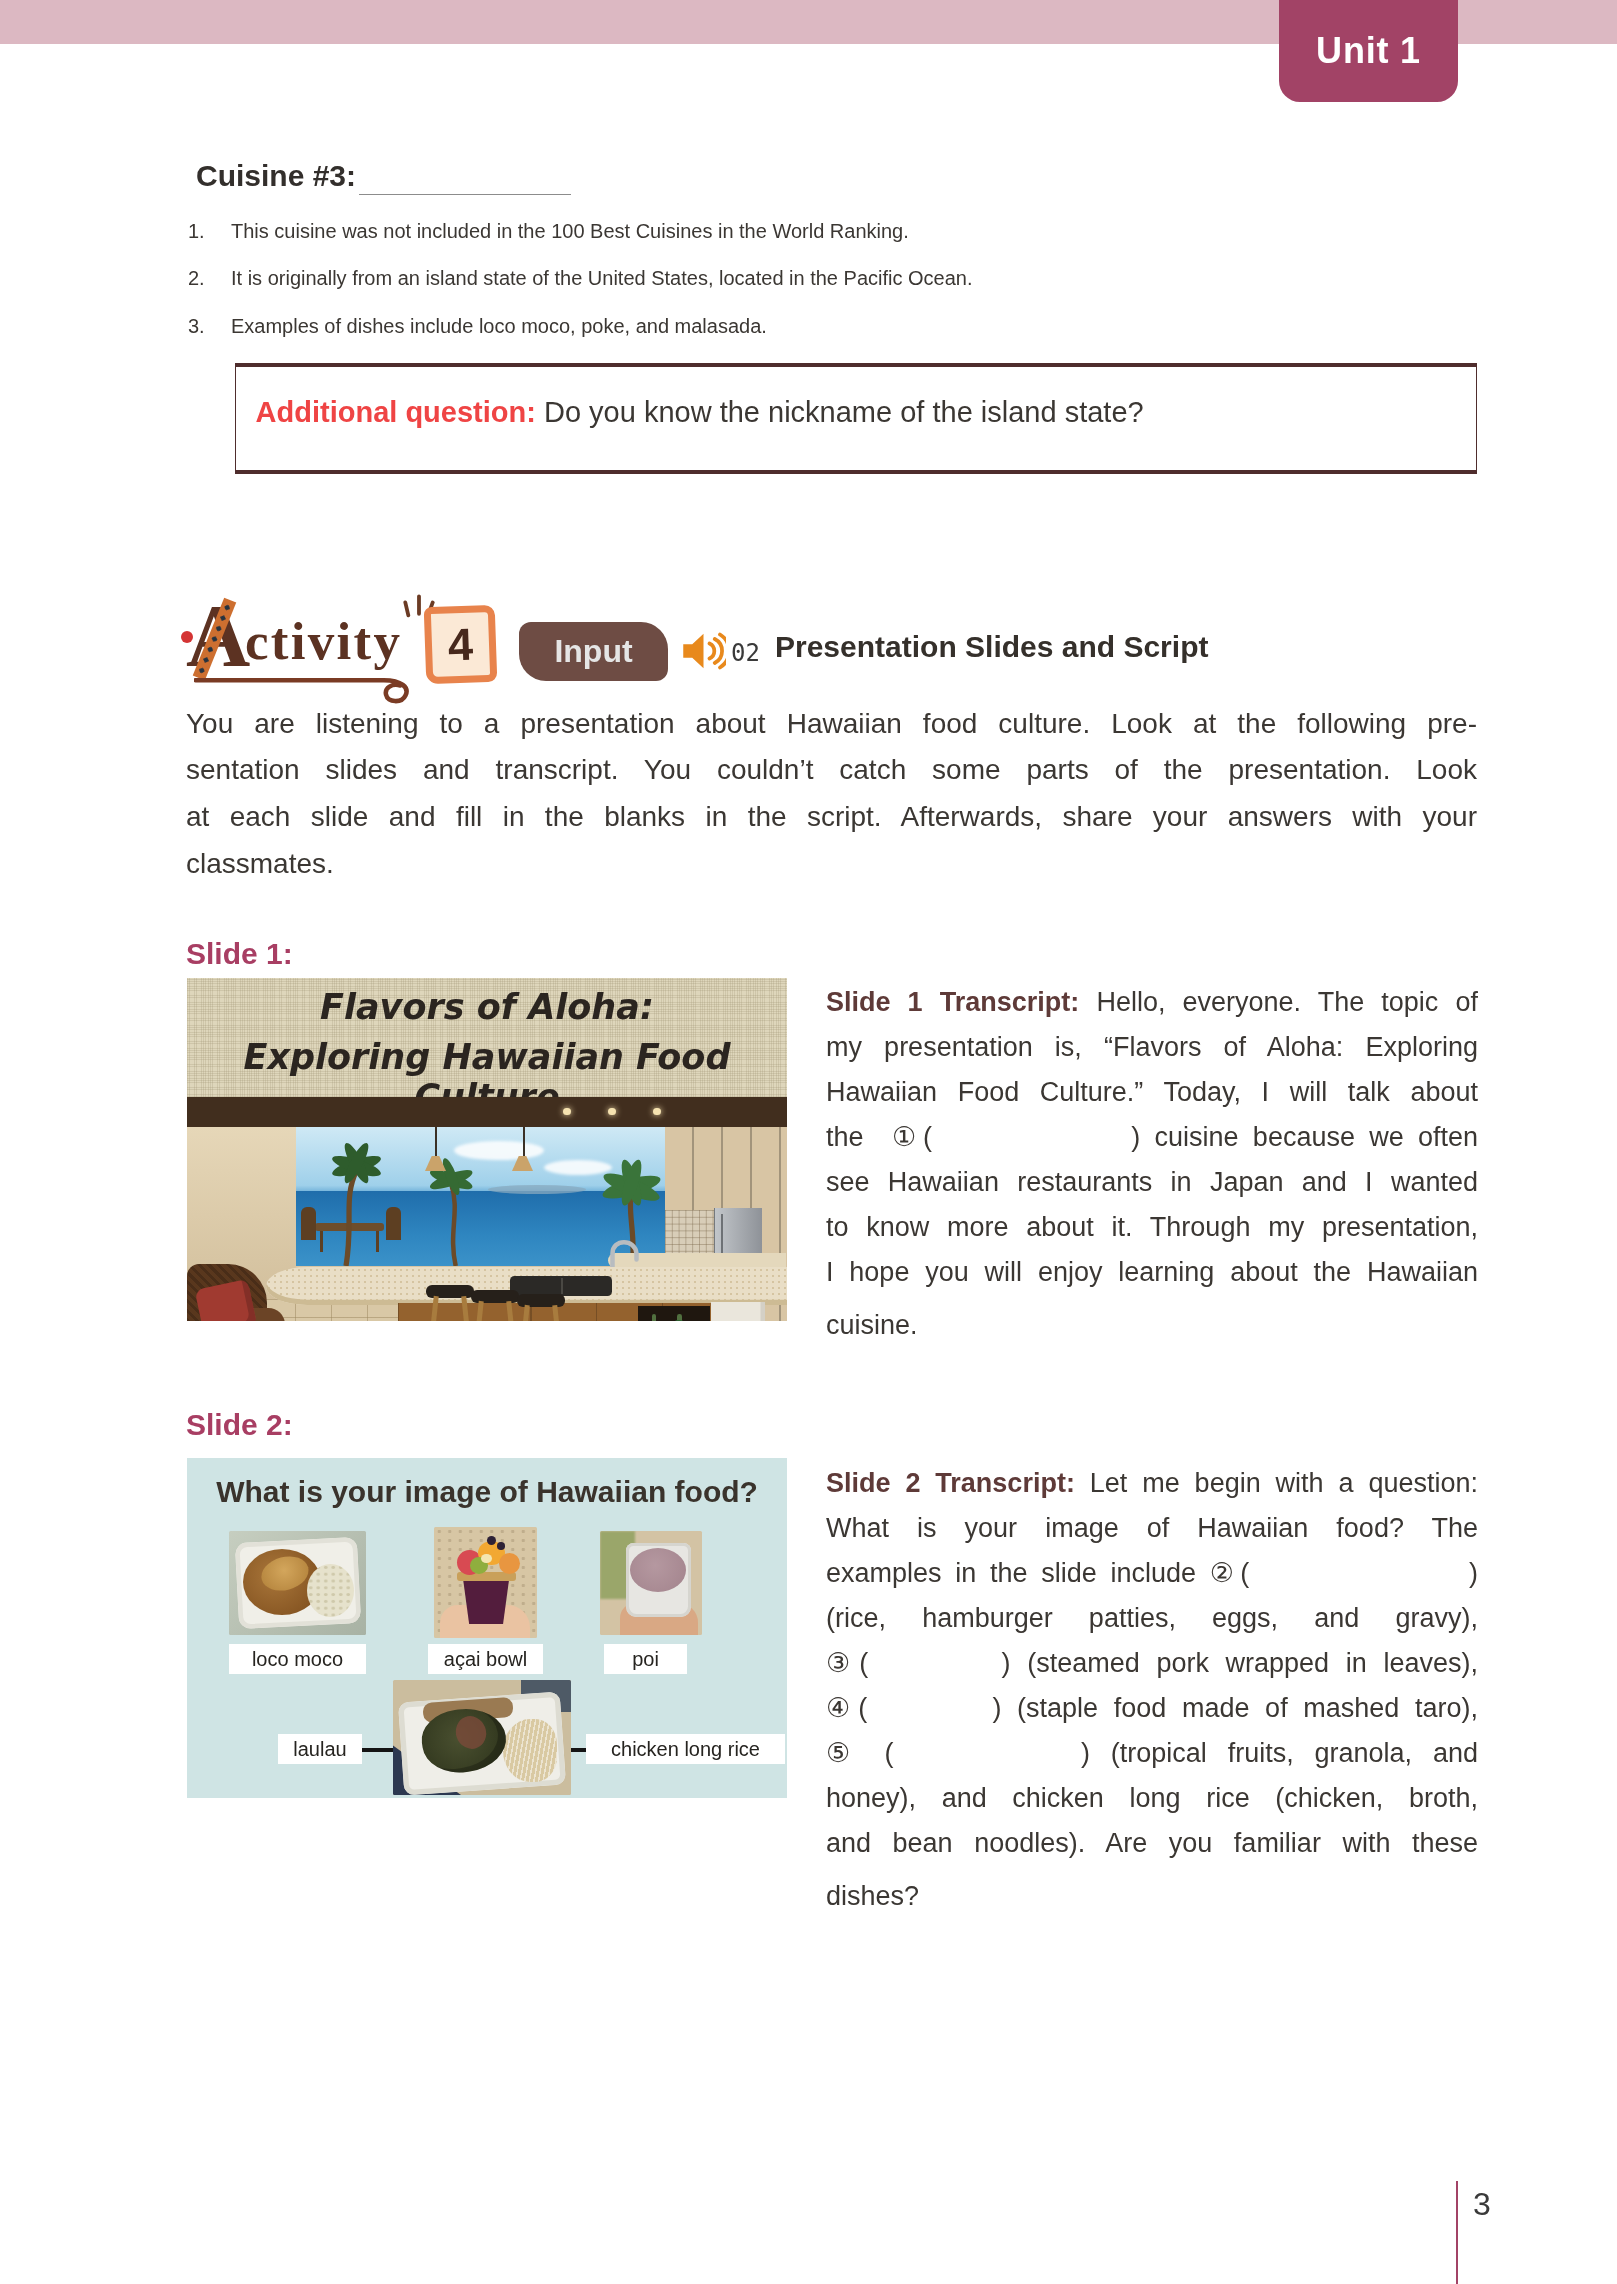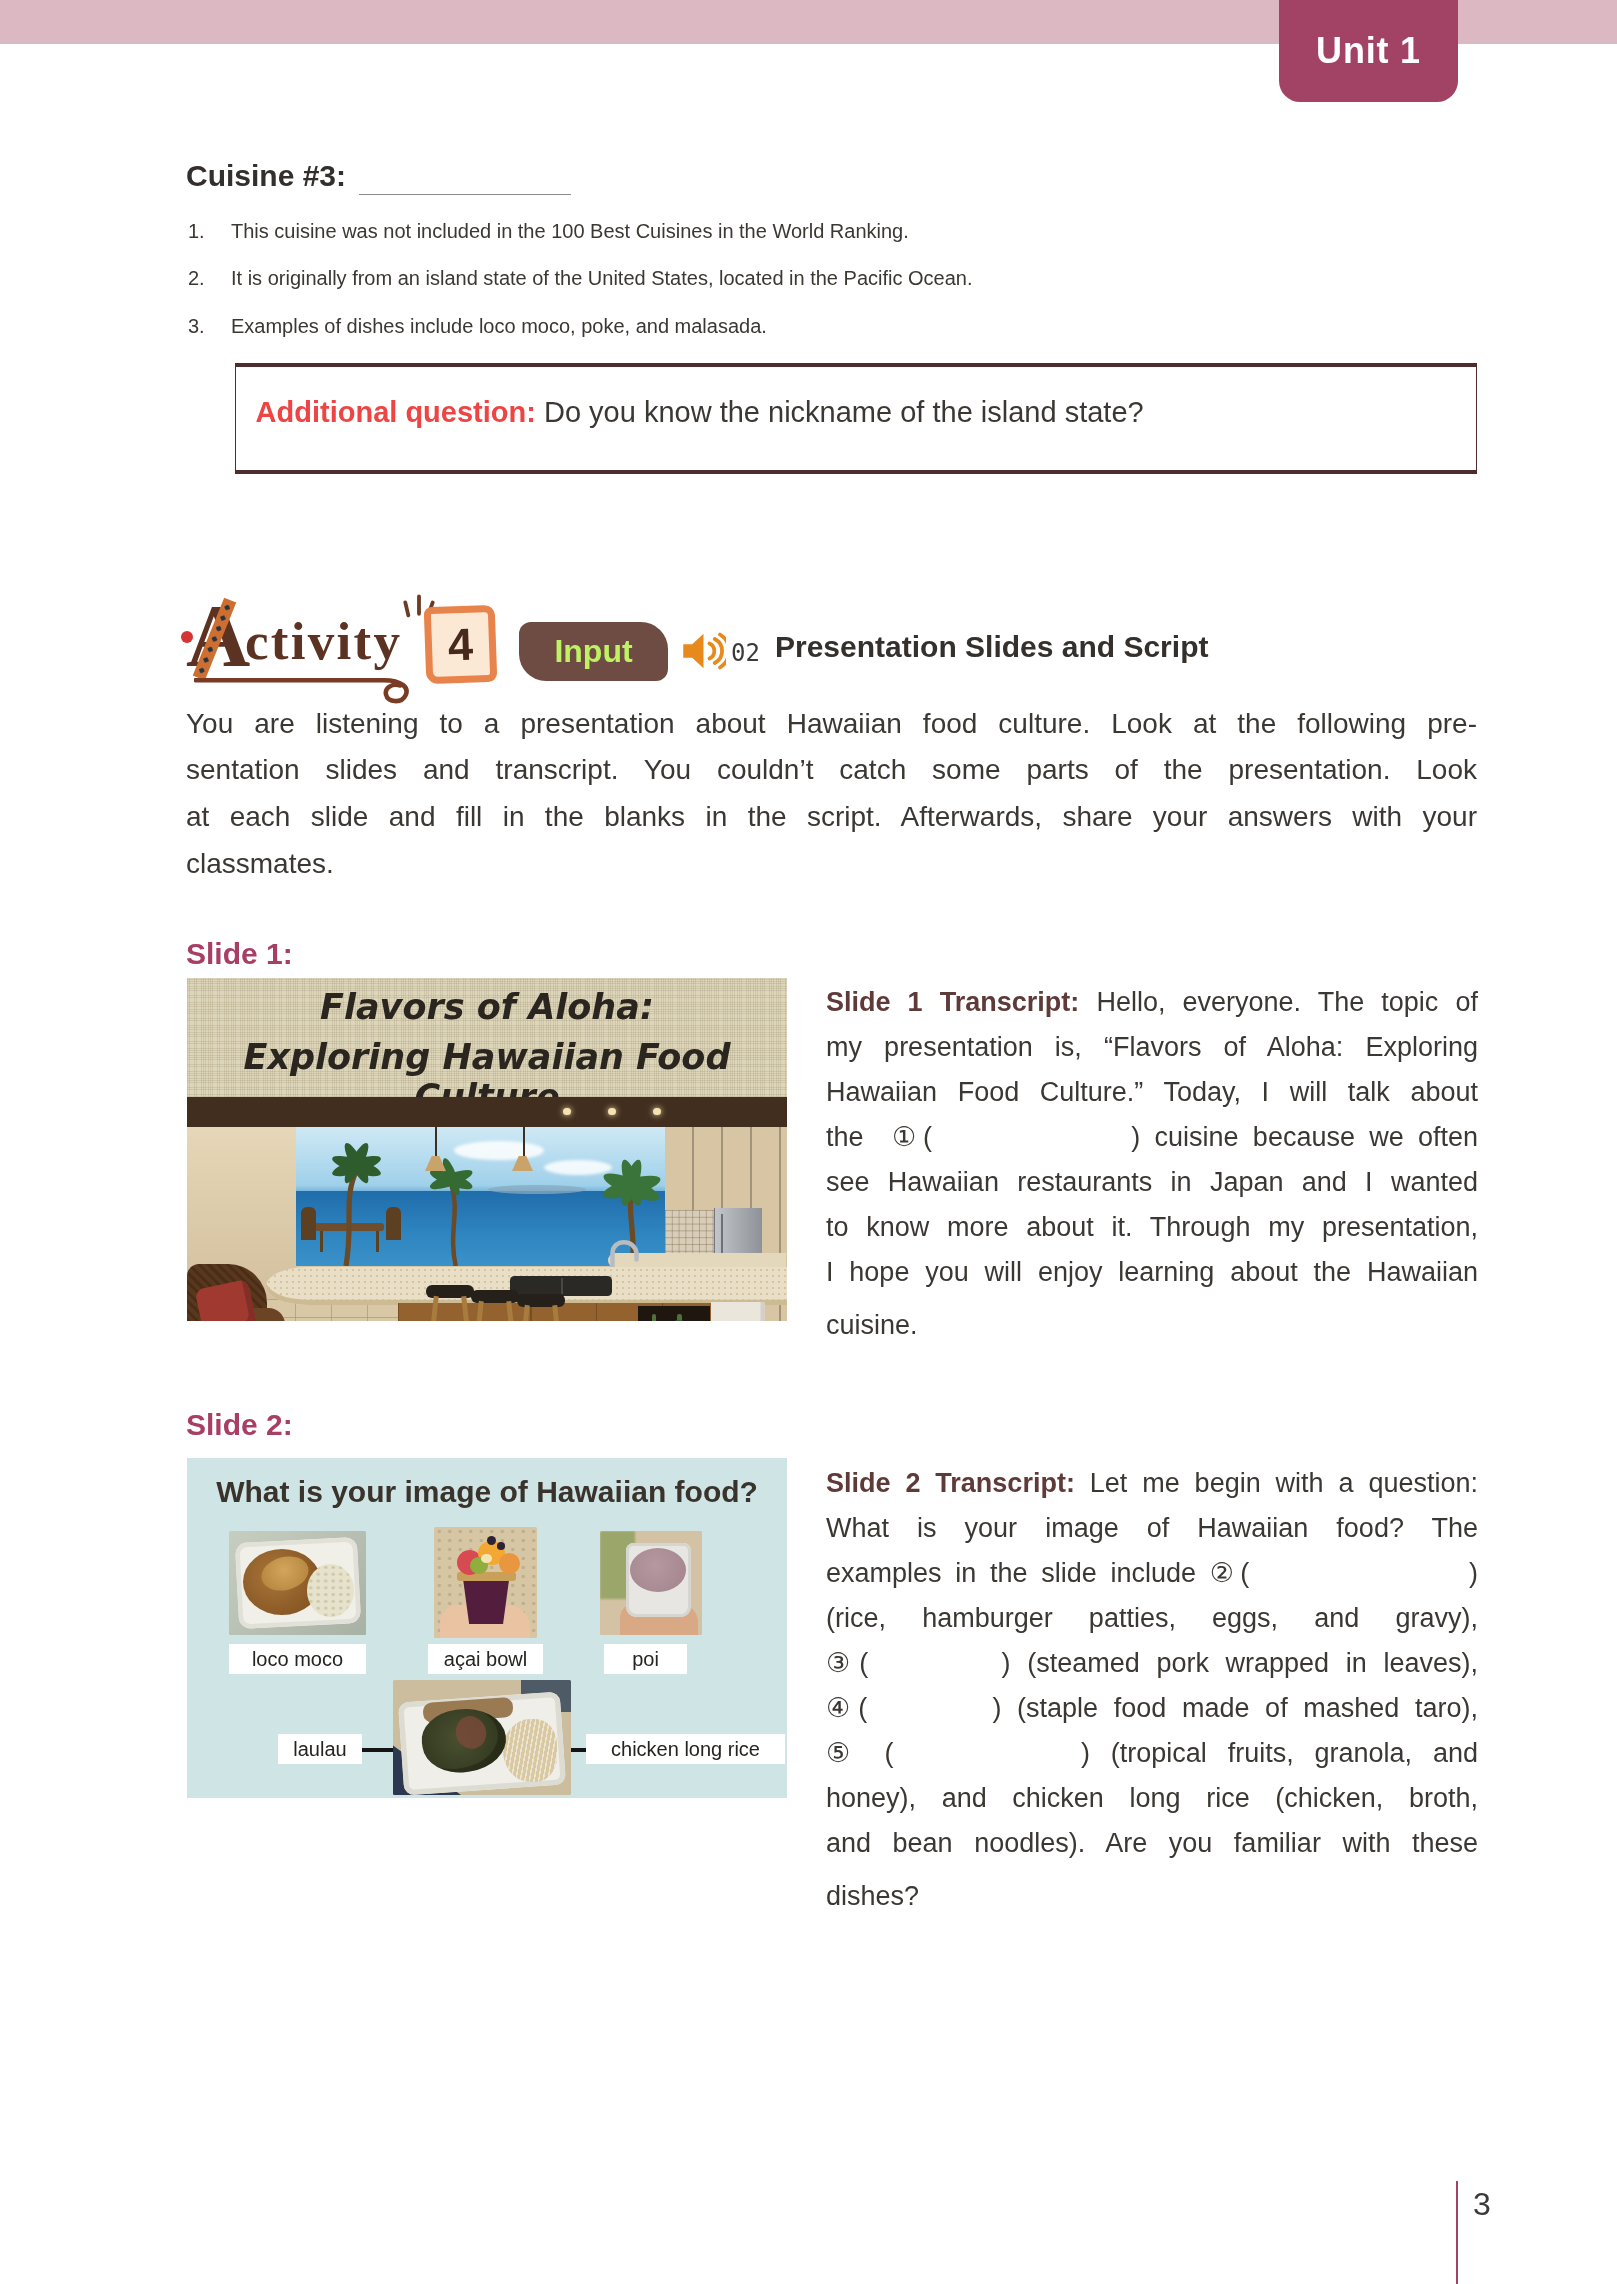--- a/index.html
+++ b/index.html
@@ -13,21 +13,21 @@
         font-family:"Liberation Sans",sans-serif;color:#3b3733;}
   .abs{position:absolute;}
 
   
   .topbar{left:0;top:0;width:1617px;height:44px;background:var(--top_bar_pink);}
   .unit-tab{left:1279px;top:0;width:179px;height:102px;background:var(--accent_maroon);
             border-radius:0 0 21px 21px;display:flex;align-items:center;justify-content:center;}
   .unit-tab span{color:#fff;font-weight:bold;font-size:36px;letter-spacing:0.8px;}
 
   
-  .cuisine-heading{left:186px;top:159px;font-size:30px;font-weight:bold;color:#332f2c;}
+  .cuisine-heading{left:196px;top:159px;font-size:30px;font-weight:bold;color:#332f2c;}
   .cuisine-underline{left:359px;top:194px;width:212px;height:0;border-top:1.5px solid #8c8c8c;}
   .list-row{left:188px;width:1291px;font-size:20px;color:#3b3733;height:36px;line-height:36px;}
   .list-row .num{display:inline-block;width:43px;}
   .aq-box{left:235px;top:363px;width:1242px;height:111px;box-sizing:border-box;
           border-top:4.5px solid var(--box_border);border-bottom:4.5px solid var(--box_border);
           border-left:1.5px solid var(--box_border);border-right:1.5px solid var(--box_border);}
   .aq-text{position:absolute;left:19.6px;top:29px;font-size:29px;color:#3b3733;}
   .aq-text .lead{font-weight:bold;color:#ef4444;}
 
   
@@ -38,21 +38,21 @@
              background-size:12.8px 11.3px;background-position:center;}
   .logo-dot{left:181px;top:631px;width:12px;height:12px;border-radius:50%;background:#d43434;}
   .logo-rest{left:245px;top:611px;font-family:"Liberation Serif",serif;font-weight:bold;
              font-size:53px;color:var(--activity_brown);letter-spacing:2.3px;}
   .num-box{left:425px;top:606px;width:71px;height:77px;box-sizing:border-box;background:#fbe9d6;
            border:7.5px solid var(--frame_orange);border-radius:7.5px 10.5px 9px 12px;transform:rotate(-2deg);
            display:flex;align-items:center;justify-content:center;}
   .num-box span{font-size:45px;font-weight:bold;color:#47291d;}
   .input-badge{left:519px;top:622px;width:149px;height:59px;background:var(--input_badge_brown);
                border-radius:12px 27px 12px 27px;display:flex;align-items:center;justify-content:center;}
-  .input-badge span{color:#bef264;font-weight:bold;font-size:32px;}
+  .input-badge span{color:#e5e5e5;font-weight:bold;font-size:32px;}
   .track{left:731px;top:639px;font-family:"DejaVu Sans Mono",monospace;font-size:24px;color:#3a3a3a;}
   .act-heading{left:775px;top:630px;font-size:30px;font-weight:bold;color:#35302b;}
 
   
   .il{left:186px;width:1291px;font-size:28px;height:47px;line-height:47px;overflow:hidden;
       text-align:justify;text-align-last:justify;}
   .il.last{text-align:left;text-align-last:left;}
 
   
   .slide-label{font-size:30px;font-weight:bold;color:var(--slide_label_pink);}

